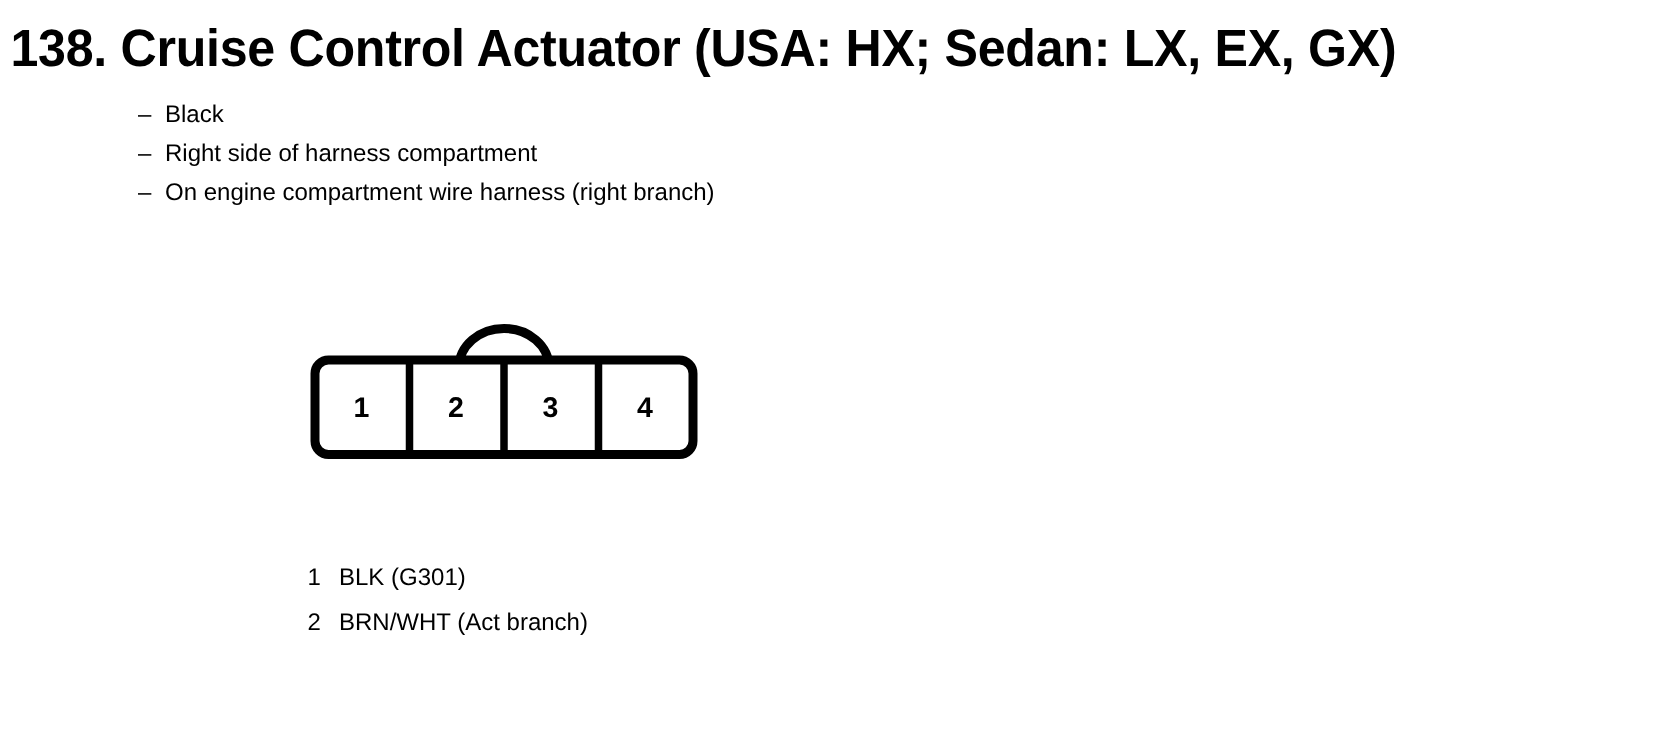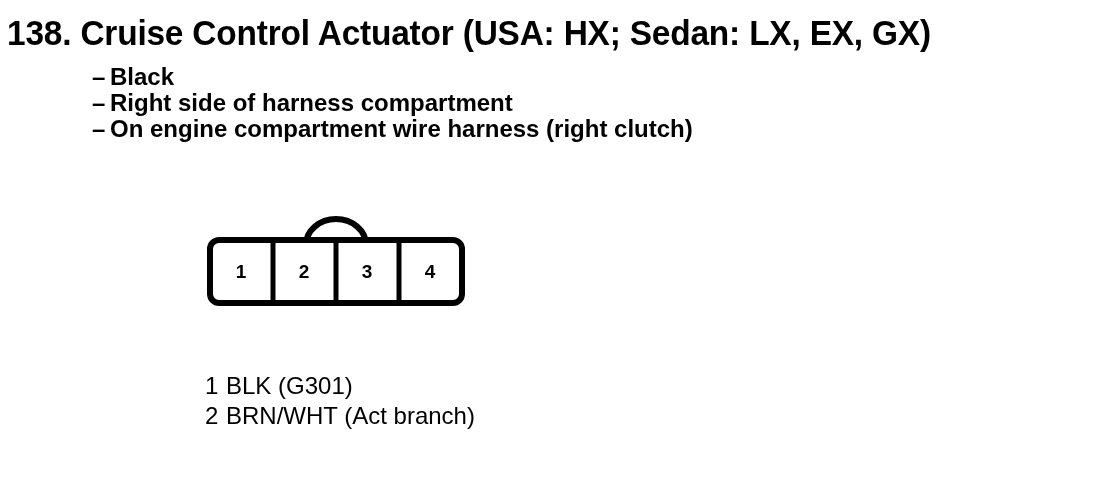--- a/index.html
+++ b/index.html
@@ -36,25 +36,24 @@
   
   .desc-list {
     position: absolute;
     left: 92px;
     top: 64px;
     margin: 0;
     padding: 0;
     list-style: none;
   }
   .desc-item {
-    font-size: 24px;
+    font-size: 16px;
     line-height: 26px;
     white-space: nowrap;
     display: block;
-    font-weight: bold;
   }
   .desc-dash {
     display: inline-block;
     width: 18px;
   }
 
   
   .connector-figure {
     position: absolute;
     left: 205px;
@@ -75,38 +74,38 @@
   .pin-legend {
     position: absolute;
     left: 205px;
     top: 371px;
     margin: 0;
     padding: 0;
     list-style: none;
   }
   .pin-legend-row {
     display: block;
-    font-size: 24px;
+    font-size: 16px;
     line-height: 30px;
     white-space: nowrap;
   }
   .pin-legend-num {
     display: inline-block;
     width: 21px;
   }
 </style>
 </head>
 <body>
 
 <div class="page-title">138. Cruise Control Actuator (USA: HX; Sedan: LX, EX, GX)</div>
 
 <ul class="desc-list">
   <li class="desc-item"><span class="desc-dash">–</span><span>Black</span></li>
   <li class="desc-item"><span class="desc-dash">–</span><span>Right side of harness compartment</span></li>
-  <li class="desc-item"><span class="desc-dash">–</span><span>On engine compartment wire harness (right clutch)</span></li>
+  <li class="desc-item"><span class="desc-dash">–</span><span>On engine compartment wire harness (right branch)</span></li>
 </ul>
 
 <div class="connector-figure">
   <svg class="connector-svg" width="270" height="100" viewBox="0 0 270 100">
 
     <path d="M 101 35 A 30 26 0 0 1 161 35" fill="none" stroke="#000000" stroke-width="6"></path>
 
     <rect x="5" y="30" width="252" height="63" rx="9" ry="9" fill="#ffffff" stroke="#000000" stroke-width="6"></rect>
 
     <line x1="68" y1="30" x2="68" y2="93" stroke="#000000" stroke-width="5"></line>

